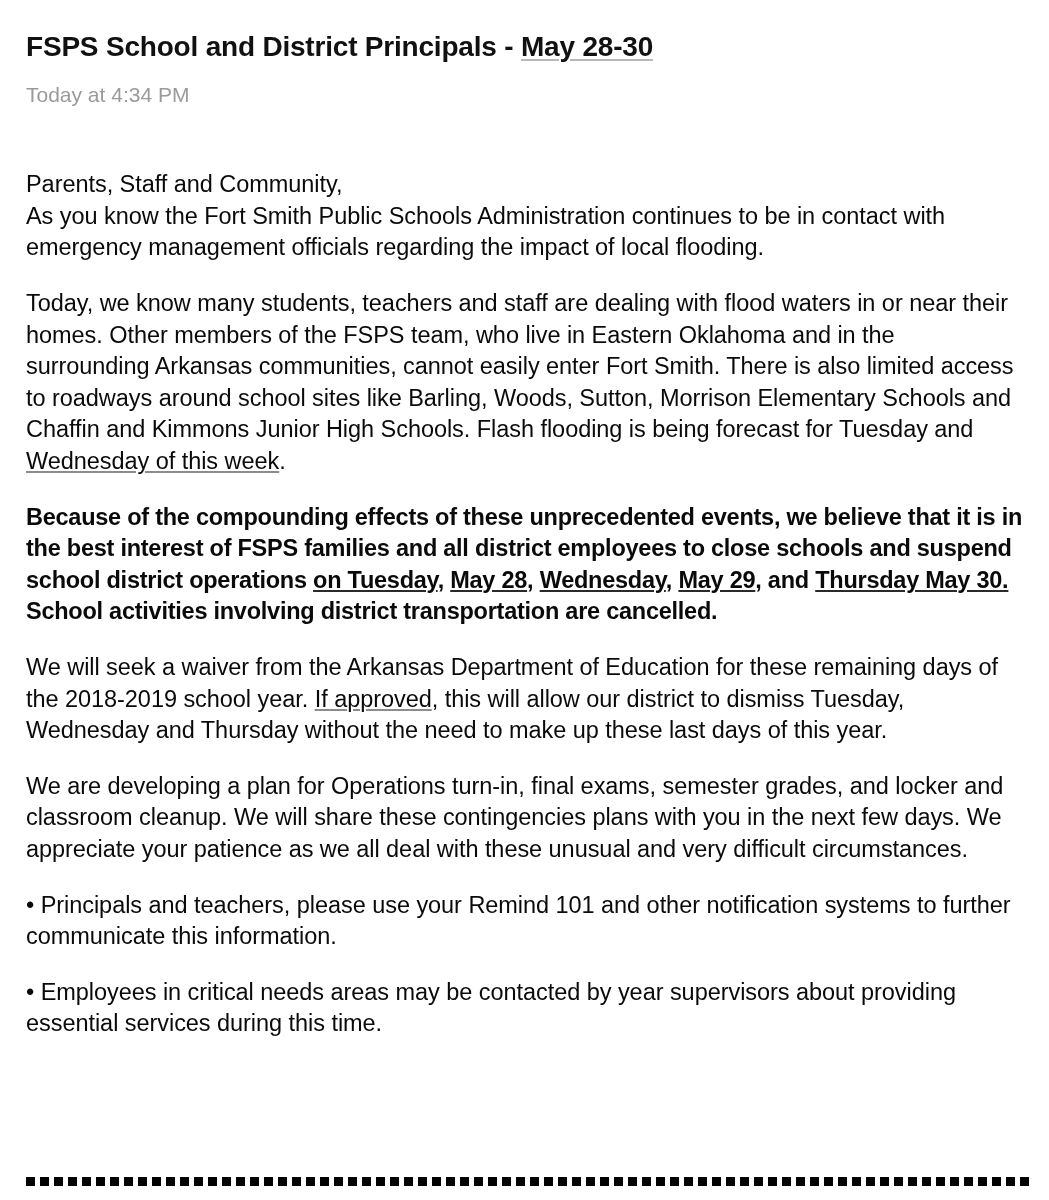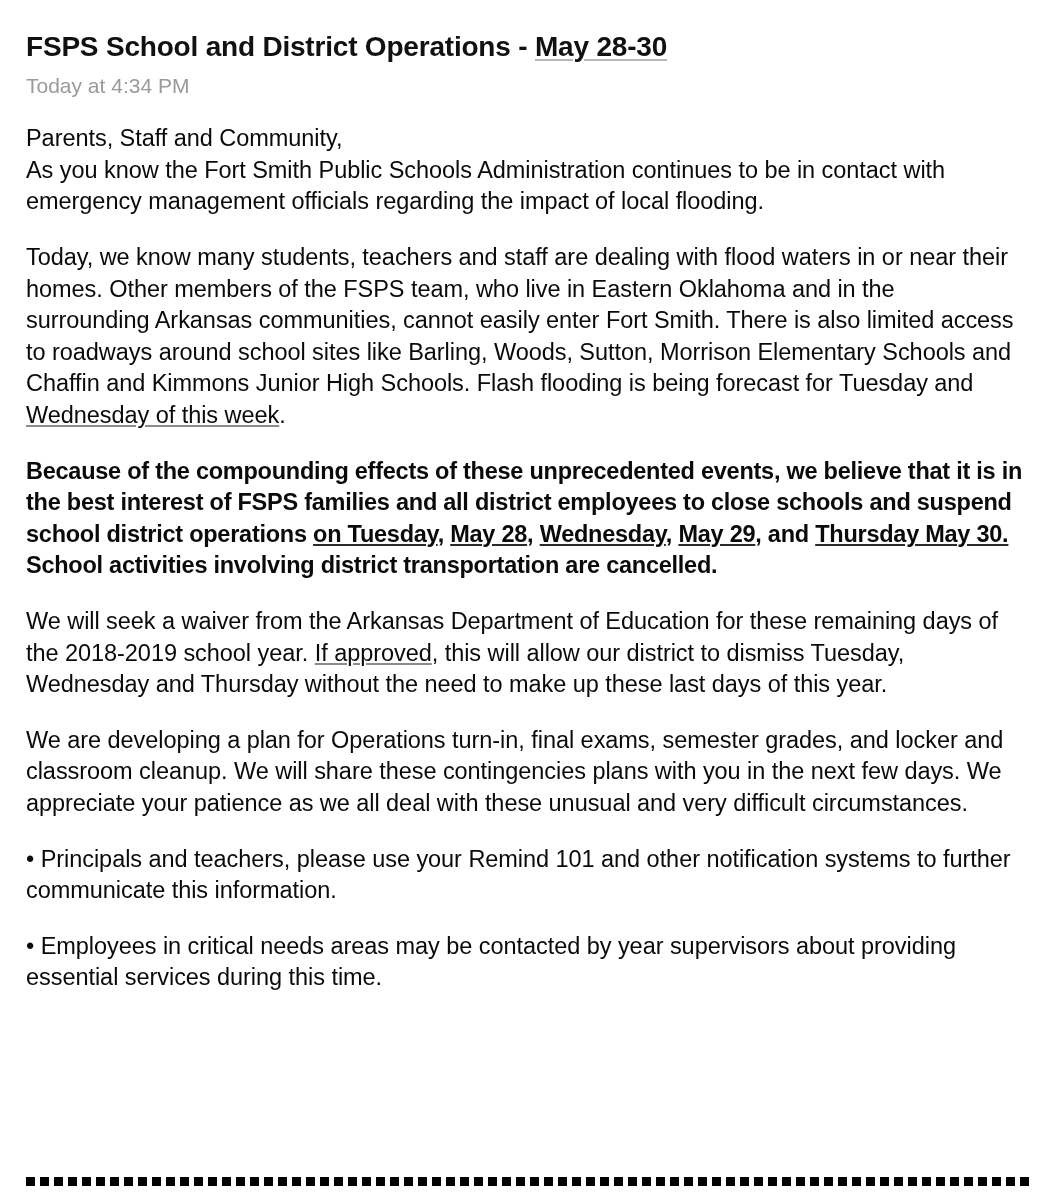--- a/index.html
+++ b/index.html
@@ -41,28 +41,28 @@
   .post-title .u {
     text-decoration: underline;
     text-decoration-color: #b8b8b8;
     text-underline-offset: 3px;
     text-decoration-thickness: 2px;
   }
 
   .timestamp {
     font-size: 21px;
     color: #9a9a9a;
-    margin-top: 10px;
+    margin-top: 19px;
     line-height: 1.2;
     font-weight: normal;
   }
 
   .body-wrap {
     padding: 0 26px;
-    margin-top: 25px;
+    margin-top: 62px;
   }
 
   p.para {
     margin: 0;
     font-size: 23.5px;
     line-height: 31.6px;
     color: #0a0a0a;
     letter-spacing: -0.05px;
     max-width: 1000px;
   }
@@ -102,21 +102,21 @@
       #ffffff 14px
     );
   }
 </style>
 </head>
 <body>
 
 <div class="page">
 
   <div class="header">
-    <h1 class="post-title"><span>FSPS School and District Operations - </span><span class="u">May 28-30</span></h1>
+    <h1 class="post-title"><span>FSPS School and District Principals - </span><span class="u">May 28-30</span></h1>
     <div class="timestamp">Today at 4:34 PM</div>
   </div>
 
   <div class="body-wrap">
 
     <p class="para"><span>Parents, Staff and Community,</span><br><span>As you know the Fort Smith Public Schools Administration continues to be in contact with emergency management officials regarding the impact of local flooding.</span></p>
 
     <p class="para"><span>Today, we know many students, teachers and staff are dealing with flood waters in or near their homes. Other members of the FSPS team, who live in Eastern Oklahoma and in the surrounding Arkansas communities, cannot easily enter Fort Smith. There is also limited access to roadways around school sites like Barling, Woods, Sutton, Morrison Elementary Schools and Chaffin and Kimmons Junior High Schools. Flash flooding is being forecast for Tuesday and </span><span class="u">Wednesday of this week</span><span>.</span></p>
 
     <p class="para bold"><span>Because of the compounding effects of these unprecedented events, we believe that it is in the best interest of FSPS families and all district employees to close schools and suspend school district operations </span><span class="u">on Tuesday</span><span>, </span><span class="u">May 28</span><span>, </span><span class="u">Wednesday</span><span>, </span><span class="u">May 29</span><span>, and </span><span class="u">Thursday May 30.</span><span> School activities involving district transportation are cancelled.</span></p>

